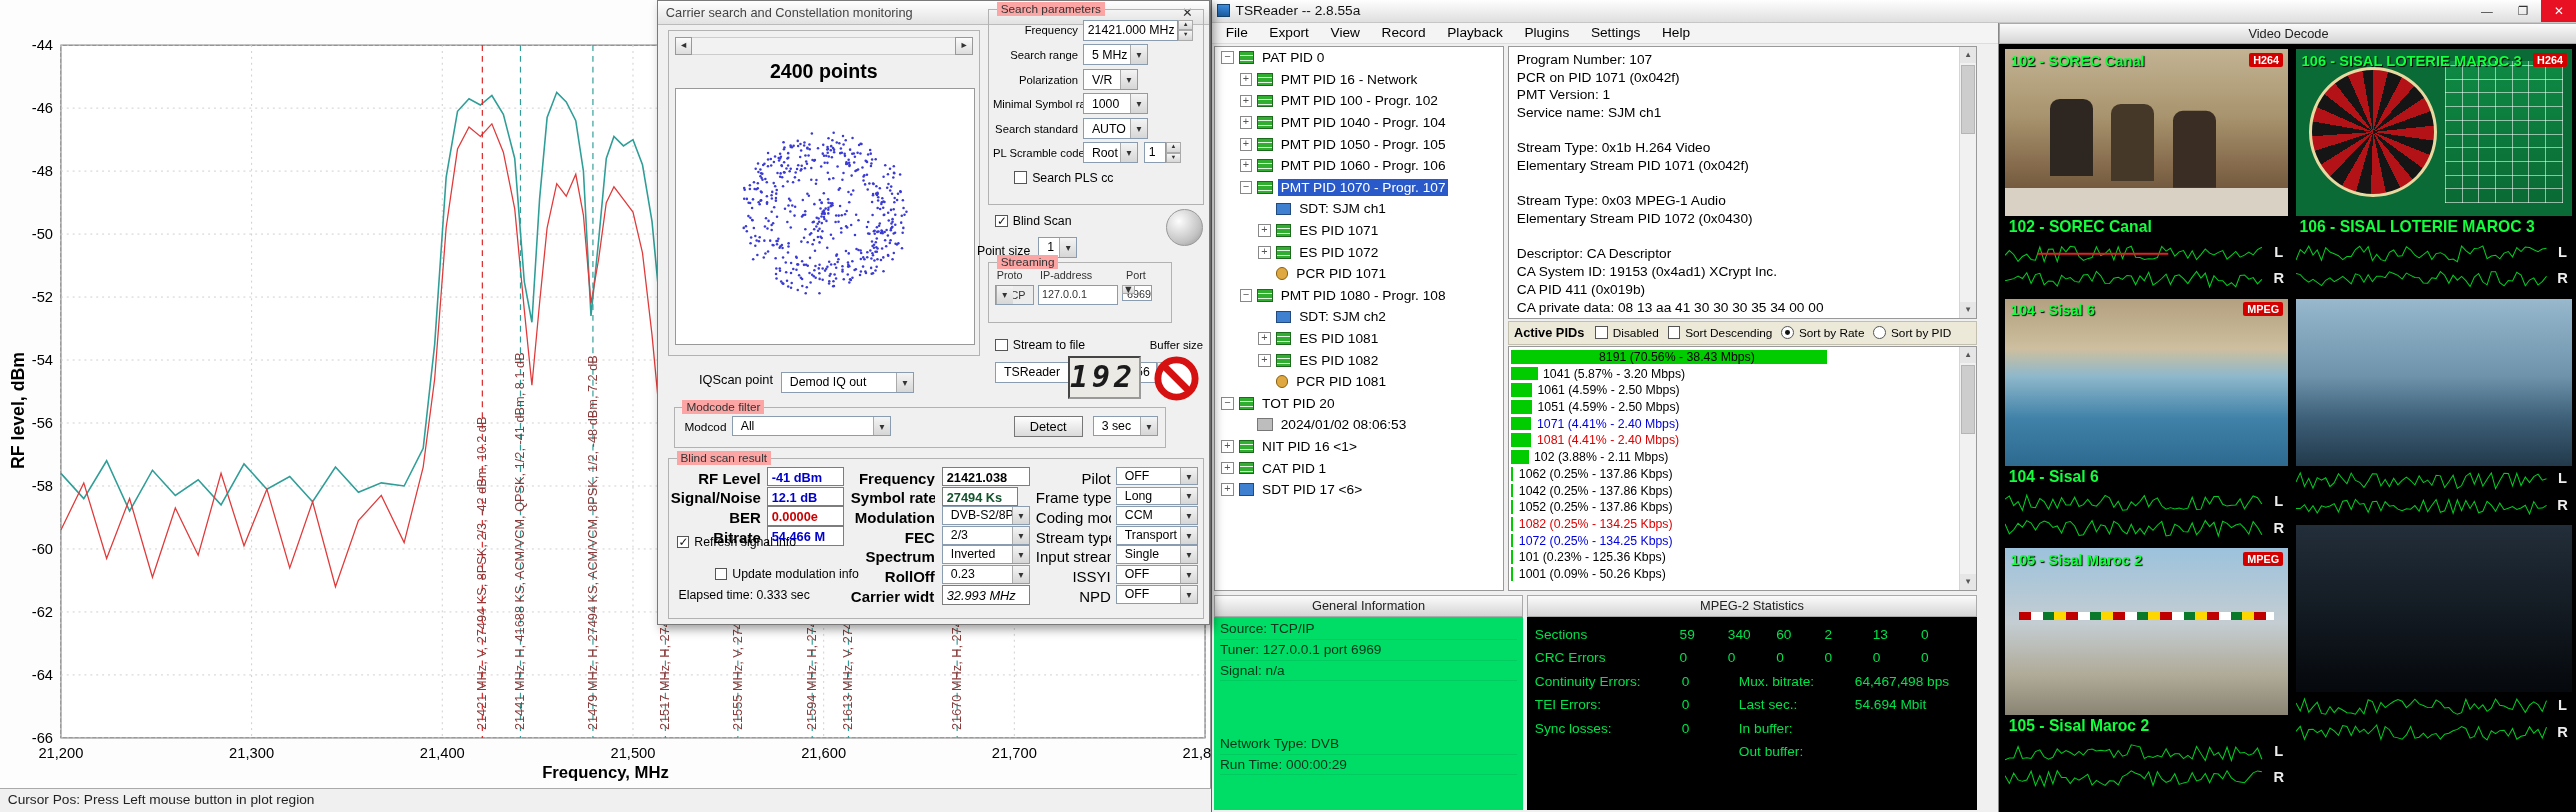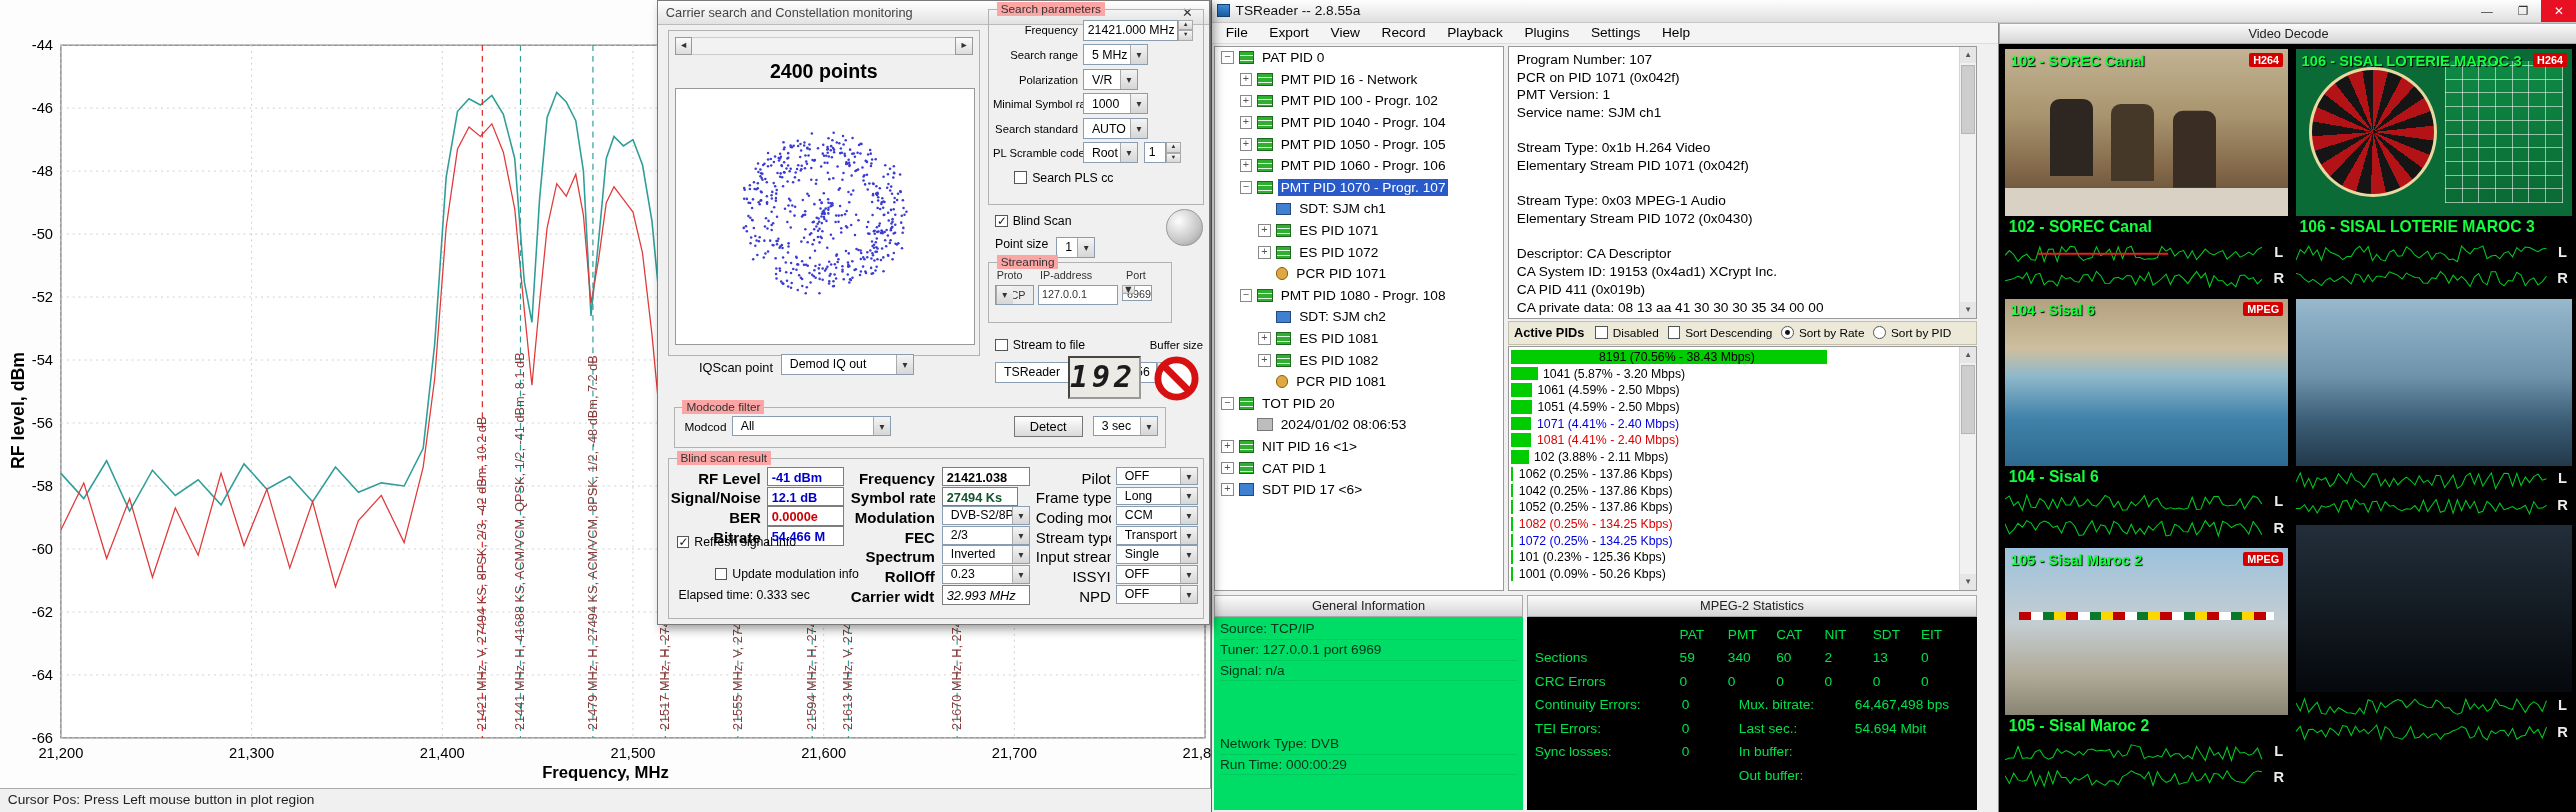--- a/index.html
+++ b/index.html
@@ -841,21 +841,21 @@
               <span class="cb"></span>
               <span class="optlbl">Search PLS cc</span>
             </span>
           </div>
         </div>
     </div>
     <div class="abs" id="bs-row" style="left:337px;top:213px"><span class="opt">
           <span class="cb on"></span>
           <span class="optlbl">Blind Scan</span>
         </span></div>
-    <div class="abs" id="ps-row" style="left:337px;top:236px;display:flex;align-items:flex-start">
+    <div class="abs" id="ps-row" style="left:319px;top:236px;display:flex;align-items:flex-end">
         <span style="font-size: 12.3px; margin-right: 7.8px;">Point size</span>
         <span class="combo" style="width: 39px;">
           <span class="cval">1</span>
           <span class="carr"></span>
         </span>
       </div>
     <div id="knob"></div>
     <div class="gb" id="stream-group" style="left:330px;top:261px;width:184px;height:61px">
       <span class="legend">Streaming</span>
       <div id="stream-hdr" style="position:absolute;left:0;top:0;right:0;bottom:0">
@@ -889,21 +889,21 @@
           <span class="carr"></span>
         </span>
         <span class="spin" style="width: 61px; margin-left: 13.7px;">
           <span class="sval">96256</span>
           <span class="sbtns">
             <span class="sup"></span>
             <span class="sdn"></span>
           </span>
         </span>
       </div>
-    <div class="abs" id="iq-row" style="left:41px;top:353px;display:flex;align-items:flex-end">
+    <div class="abs" id="iq-row" style="left:41px;top:371px;display:flex;align-items:flex-start">
         <span style="font-size: 12.8px; margin-right: 7.8px;">IQScan point</span>
         <span class="combo" style="width: 133px;">
           <span class="cval">Demod IQ out</span>
           <span class="carr"></span>
         </span>
       </div>
     <div id="sevenseg">192</div>
     <svg id="no-entry" width="49" height="49" viewBox="0 0 50 50">
       <circle cx="25" cy="25" r="19" fill="#ffffff" stroke="#d61111" stroke-width="7"></circle>
       <line x1="12" y1="12" x2="38" y2="38" stroke="#d61111" stroke-width="7"></line>
@@ -1253,29 +1253,20 @@
           <div class="gi-line">Signal: n/a</div>
           <div id="gi-block2">
             <div class="gi-line">Network Type: DVB</div>
             <div class="gi-line">Run Time: 000:00:29</div>
           </div>
         </div>
     </div>
     <div id="ms-panel">
       <div class="pane-header">MPEG-2 Statistics</div>
       <div id="ms-body">
-          <div class="ms-row">
-            <span class="ms-lbl"></span>
-            <span class="ms-col">PAT</span>
-            <span class="ms-col">PMT</span>
-            <span class="ms-col">CAT</span>
-            <span class="ms-col">NIT</span>
-            <span class="ms-col">SDT</span>
-            <span class="ms-col">EIT</span>
-          </div>
           <div class="ms-row">
             <span class="ms-lbl">Sections</span>
             <span class="ms-col">59</span>
             <span class="ms-col">340</span>
             <span class="ms-col">60</span>
             <span class="ms-col">2</span>
             <span class="ms-col">13</span>
             <span class="ms-col">0</span>
           </div>
           <div class="ms-row">

